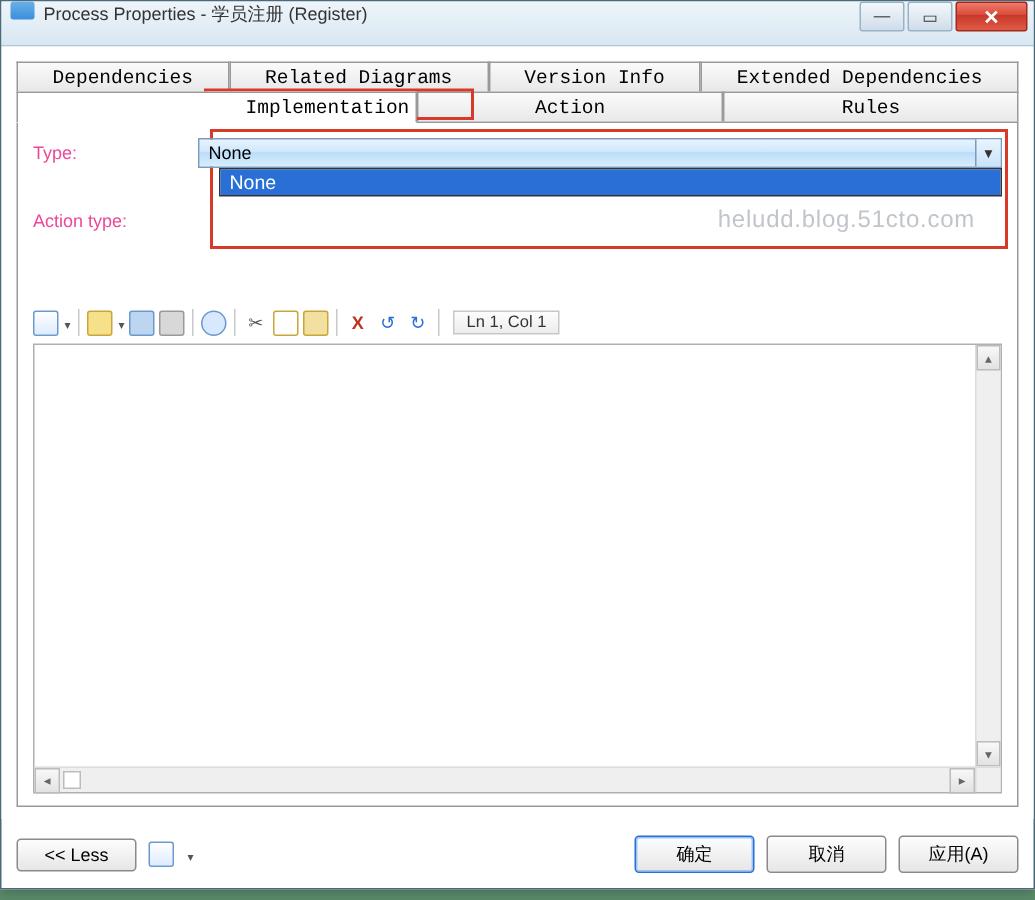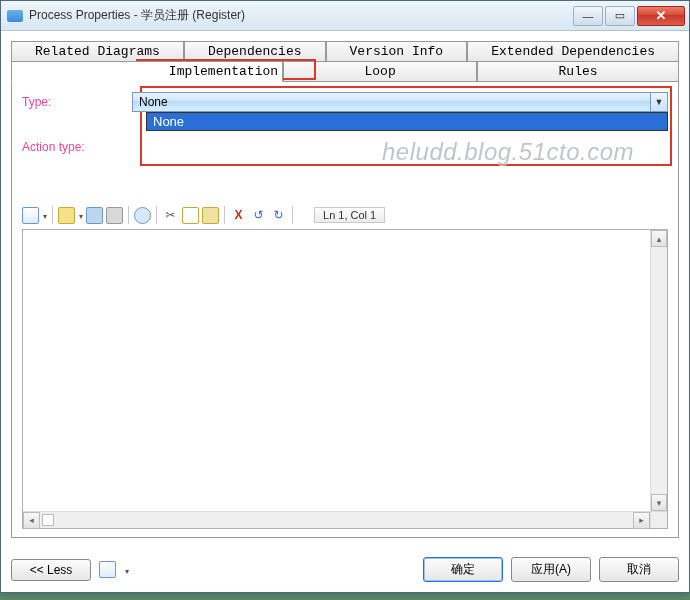--- a/index.html
+++ b/index.html
@@ -19,21 +19,21 @@
     width: 690px;
     background: #fff;
     border: 1px solid #4a6a7a;
     box-shadow: 0 0 8px rgba(0,0,0,0.3);
   }
   .titlebar {
     height: 30px;
     background: linear-gradient(#eef5fa, #d8e7f2);
     border-bottom: 1px solid #b0c4d4;
     display: flex;
-    align-items: center;
+    align-items: flex-start;
     padding: 0 4px 0 6px;
     color: #333;
   }
   .title-icon {
     width: 16px; height: 12px;
     background: linear-gradient(#6ab0e8,#3a8edc);
     border-radius: 2px;
     margin-right: 6px;
   }
   .title-text { flex: 1; white-space: nowrap; overflow: hidden; }
@@ -163,21 +163,21 @@
   .ico-save { background: #bcd6f2; border:1px solid #6a9acb; }
   .ico-print{ background: #d8d8d8; border:1px solid #999; }
   .ico-find { background: #d8e8ff; border:1px solid #6a9acb; border-radius:50%; }
   .ico-cut  { color:#555; }
   .ico-copy { background:#fff; border:1px solid #caa63a; }
   .ico-paste{ background:#f2e0a0; border:1px solid #caa63a; }
   .ico-x    { color:#c03020; font-weight:bold; }
   .ico-undo { color:#2a6fd6; }
   .ico-redo { color:#2a6fd6; }
   .status-pos {
-    margin-left: 16px;
+    margin-left: 4px;
     padding: 1px 8px;
     border: 1px solid #c8c8c8;
     background: linear-gradient(#fdfdfd,#ececec);
     font-size: 11px;
     color: #333;
   }
   .editor {
     margin-top: 3px;
     border: 1px solid #b0b0b0;
     height: 300px;
@@ -224,25 +224,24 @@
     font-size: 12px;
     min-width: 80px;
     text-align: center;
   }
   .btn.primary {
     border-color: #2a6fd6;
     box-shadow: 0 0 0 1px #9cc4f2 inset;
   }
   .watermark {
     position: absolute;
-    right: 56px;
+    right: 40px;
     top: 138px;
     color: rgba(140,150,160,0.55);
-    font-size: 24px;
-    font-style: italic;
+    font-size: 16px;
     letter-spacing: 0.5px;
     text-shadow: 0 1px 0 rgba(255,255,255,0.6);
     pointer-events: none;
     z-index: 20;
   }
 </style>
 </head>
 <body>
 
 <div class="window">
@@ -252,28 +251,28 @@
     <div class="win-btns">
       <div class="win-btn">—</div>
       <div class="win-btn">▭</div>
       <div class="win-btn close">✕</div>
     </div>
   </div>
 
   <div class="client">
     <div class="tabstrip">
       <div class="tabrow">
+        <div class="tab">Dependencies</div>
         <div class="tab">Related Diagrams</div>
-        <div class="tab">Dependencies</div>
         <div class="tab">Version Info</div>
         <div class="tab">Extended Dependencies</div>
       </div>
       <div class="tabrow">
         <div class="tab active">Implementation</div>
-        <div class="tab">Loop</div>
+        <div class="tab">Action</div>
         <div class="tab">Rules</div>
       </div>
     </div>
 
     <div class="tabpanel-outline" style="position:relative;">
 
       <div class="highlight-red" style="left:124px; top:-23px; width:180px; height:21px;"></div>
 
       <div class="highlight-red" style="left:128px; top:4px; right:6px; height:80px;"></div>
 
@@ -331,18 +330,18 @@
 
     </div>
   </div>
 
   <div class="footer">
     <div class="btn">&lt;&lt; Less</div>
     <span class="tb-ico ico-new"></span>
       <span class="tb-dd"></span>
     <div style="flex:1"></div>
     <div class="btn primary">确定</div>
+    <div class="btn">取消</div>
     <div class="btn">应用(A)</div>
-    <div class="btn">取消</div>
   </div>
 </div>
 
 <div class="watermark">heludd.blog.51cto.com</div>
 
 </body></html>

